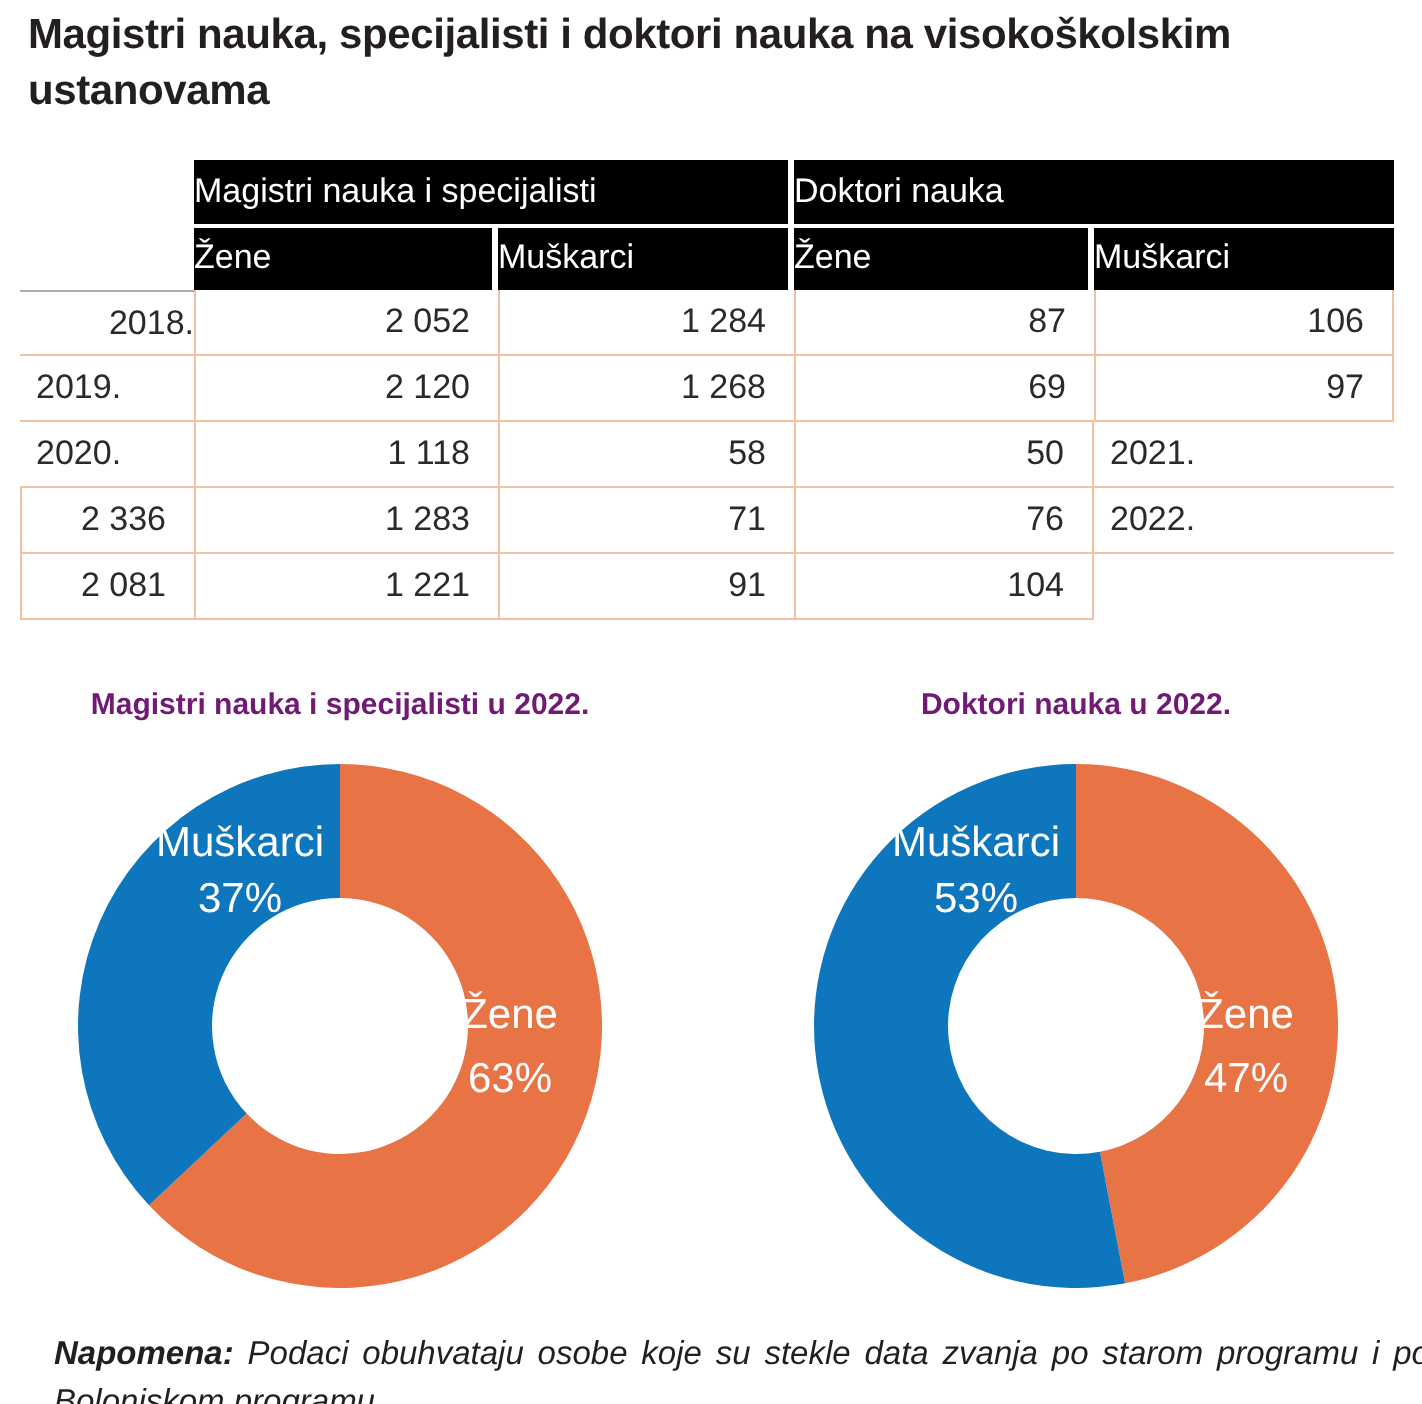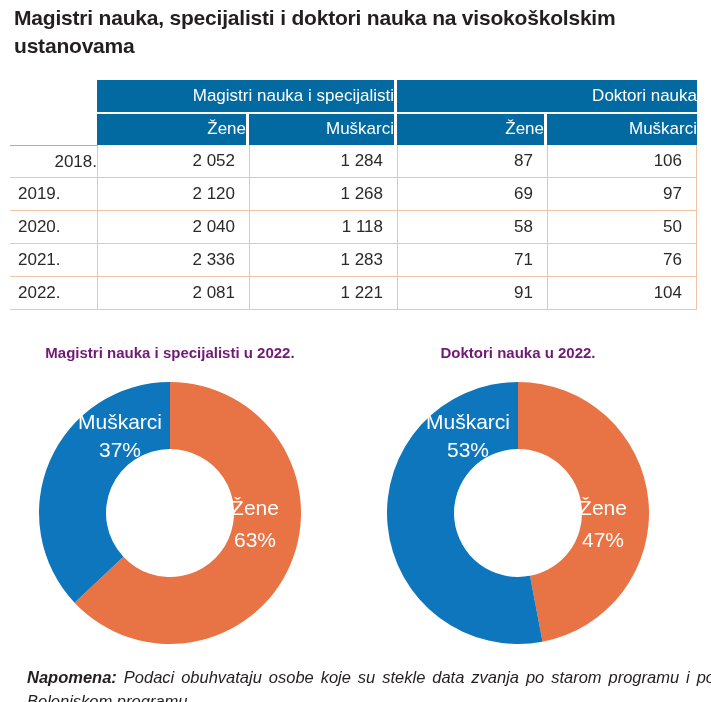--- a/index.html
+++ b/index.html
@@ -18,41 +18,41 @@
   
   .tbl {
     position:absolute; left:10px; top:80px;
     display:grid;
     grid-template-columns:87px 152px 148px 150px 150px;
     grid-template-rows:32px 33px 33px 33px 33px 33px 33px;
     color:#2b2a29;
   }
   .cell { box-sizing:border-box; font-size:17px; }
   .hempty { background:transparent; }
-  .g { background:#0369a1; color:#ffffff; text-align:right; }
+  .g { background:#000000; color:#ffffff; text-align:left; }
   .h1 { line-height:32px; }
   .c23 { grid-column:span 2; border-right:3px solid #ffffff; }
   .c45 { grid-column:span 2; }
   .h2 { border-top:2px solid #ffffff; line-height:29px; }
   .h2.divr { border-right:3px solid #ffffff; }
   .ycell {
     text-align:left; padding-left:8px; line-height:32px;
     border-bottom:1px solid #f2c2a2;
   }
   .ycell.first { border-top:1px solid #adadad;text-align:right; }
   .vcell {
     text-align:right; padding-right:14px; line-height:32px;
     border-left:1px solid #f2c2a2; border-bottom:1px solid #f2c2a2;
   }
   .vcell.lastcol { border-right:1px solid #f2c2a2; }
 
   
   .chart { position:absolute; top:340px; width:300px; }
   .chart-left  { left:20px; }
-  .chart-right { left:368px; }
+  .chart-right { left:388px; }
   .chart-title {
     margin:0 0 12px 0; text-align:center; white-space:nowrap;
     font-size:15px; line-height:26px; font-weight:bold; color:#701a75;
   }
   .donut-wrap { position:relative; width:270px; height:270px; margin:0 auto; }
   .donut { display:block; }
   .lbl { position:absolute; text-align:center; color:#ffffff; font-size:21px; }
   .lbl-m { left:0;  top:30px;  width:170px; line-height:28px; }
   .lbl-z { left:150px; top:114px; width:140px; line-height:32px; }
 
@@ -89,21 +89,20 @@
     <div class="cell vcell">87</div>
     <div class="cell vcell lastcol">106</div>
 
     <div class="cell ycell">2019.</div>
     <div class="cell vcell">2 120</div>
     <div class="cell vcell">1 268</div>
     <div class="cell vcell">69</div>
     <div class="cell vcell lastcol">97</div>
 
     <div class="cell ycell">2020.</div>
-    <div class="cell vcell">2 040</div>
     <div class="cell vcell">1 118</div>
     <div class="cell vcell">58</div>
     <div class="cell vcell lastcol">50</div>
 
     <div class="cell ycell">2021.</div>
     <div class="cell vcell">2 336</div>
     <div class="cell vcell">1 283</div>
     <div class="cell vcell">71</div>
     <div class="cell vcell lastcol">76</div>
 

